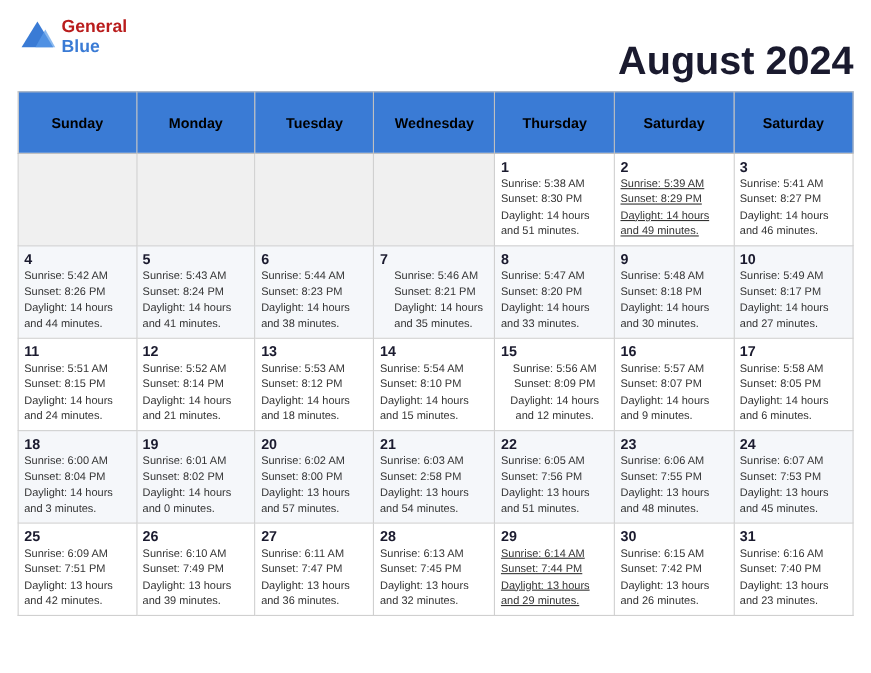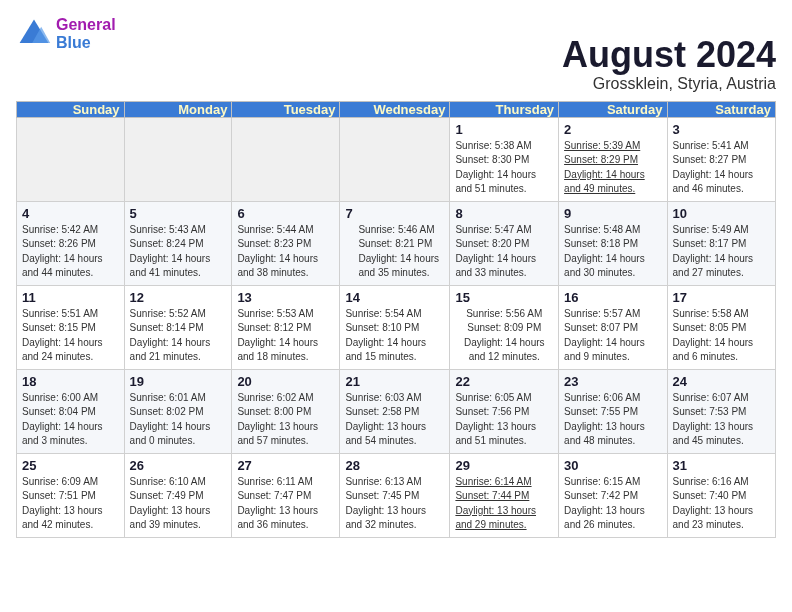--- a/index.html
+++ b/index.html
@@ -38,25 +38,25 @@
     .subtitle {
       font-size: 16px;
       color: #333;
     }
     table {
       width: 100%;
       border-collapse: collapse;
     }
     thead tr th {
       background: #3a7bd5;
-      color: #fef9c3;
+      color: #000000;
       font-size: 13px;
       font-weight: bold;
-      padding: 0 4px;
-      text-align: right;
+      padding: 20px 4px;
+      text-align: center;
       border: 1px solid #c0c0c0;
     }
     tbody tr td {
       vertical-align: top;
       border: 1px solid #d0d0d0;
       padding: 4px 5px;
       width: 113px;
       min-height: 80px;
       background: #fff;
       font-size: 10.5px;
@@ -86,27 +86,26 @@
 </head>
 <body>
 
 <div class="header">
   <div class="logo">
     <svg class="logo-icon" viewBox="0 0 40 40">
       <polygon points="20,4 36,30 4,30" fill="#3a7bd5"></polygon>
       <polygon points="28,12 38,30 18,30" fill="#5a9be8" opacity="0.7"></polygon>
     </svg>
     <div>
-      <div style="font-size:16px;font-weight:bold;color:#a21caf;">General</div>
+      <div style="font-size:16px;font-weight:bold;color:#b91c1c;">General</div>
       <div style="font-size:16px;font-weight:bold;color:#3a7bd5;">Blue</div>
     </div>
   </div>
   <div class="title-area">
     <div class="month-title">August 2024</div>
-    <div class="subtitle">Grossklein, Styria, Austria</div>
   </div>
 </div>
 
 <table>
   <thead>
     <tr>
     <th>Sunday</th>
         <th>Monday</th>
         <th>Tuesday</th>
         <th>Wednesday</th>

